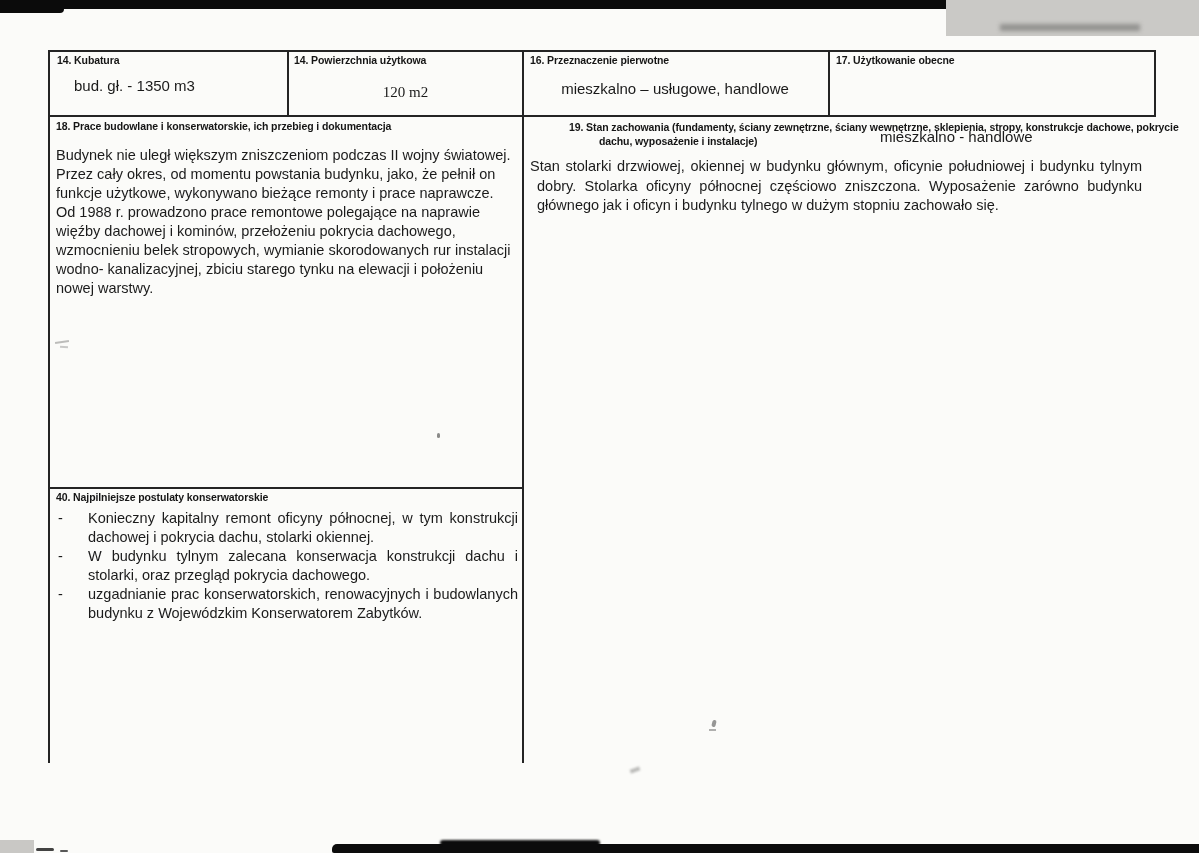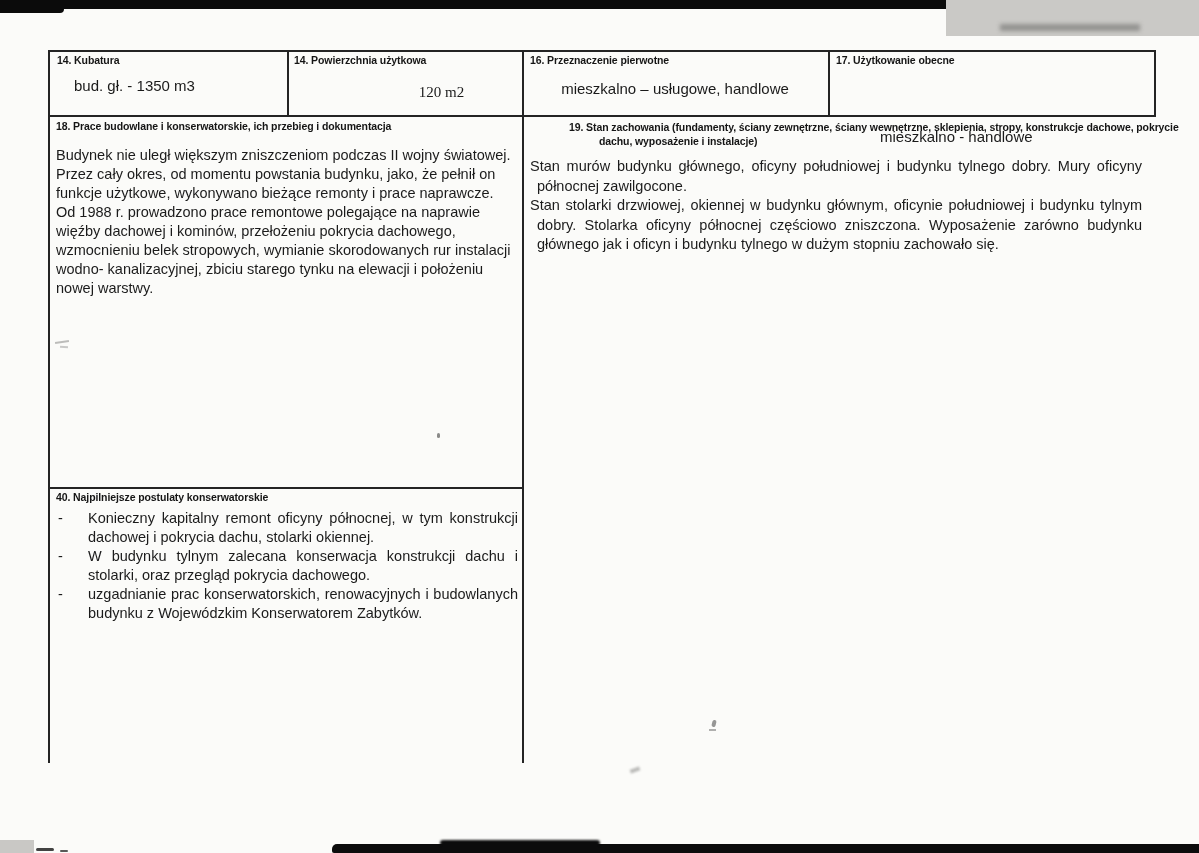--- a/index.html
+++ b/index.html
@@ -11,21 +11,21 @@
     color:#1d1d1d;
   }
   .paper{position:absolute;left:0;top:0;width:1199px;height:853px;background:#fbfbf9;}
   .ln{position:absolute;background:#242424;}
   .hln{height:2px;}
   .vln{width:2px;}
   .cell-label{
     position:absolute;font-weight:bold;font-size:10.5px;letter-spacing:-0.1px;color:#151515;
   }
   .cell-value{position:absolute;font-size:14.5px;color:#1a1a1a;}
-  .serif{font-family:"Liberation Serif",serif;font-size:15px;padding-left:36px;}
+  .serif{font-family:"Liberation Serif",serif;font-size:15px;}
   .body-text{
     position:absolute;font-size:14.5px;line-height:19px;color:#1b1b1b;
   }
   .hang{padding-left:7px;text-indent:-7px;margin:0;}
   .just{text-align:justify;}
   .label-hang{padding-left:30px;text-indent:-30px;}
   .list{position:absolute;font-size:14.5px;line-height:19px;color:#1b1b1b;}
   .list-item{display:flex;align-items:flex-start;}
   .list-marker{width:30px;flex:0 0 30px;}
   .list-text{flex:1;text-align:justify;}
@@ -58,21 +58,20 @@
 <div class="cell-value" style="left:524px;top:80px;width:302px;text-align:center;font-size:15px;">mieszkalno – usługowe, handlowe</div>
 
 <div class="cell-label" style="left:836px;top:54px;">17. Użytkowanie obecne</div>
 <div class="cell-value" style="left:880px;top:80px;font-size:15px;margin-top:48px;">mieszkalno - handlowe</div>
 
 <div class="cell-label" style="left:56px;top:120px;width:460px;">18. Prace budowlane i konserwatorskie, ich przebieg i dokumentacja</div>
 <div class="body-text" style="left:56px;top:146px;width:460px;">Budynek nie uległ większym zniszczeniom podczas II wojny światowej. Przez cały okres, od momentu powstania budynku, jako, że pełnił on funkcje użytkowe, wykonywano bieżące remonty i prace naprawcze. Od 1988 r. prowadzono prace remontowe polegające na naprawie więźby dachowej i kominów, przełożeniu pokrycia dachowego, wzmocnieniu belek stropowych, wymianie skorodowanych rur instalacji wodno- kanalizacyjnej, zbiciu starego tynku na elewacji i położeniu nowej warstwy.</div>
 
 <div class="cell-label label-hang" style="left:530px;top:120px;width:585px;line-height:14px;margin-left:39px;">19. Stan zachowania (fundamenty, ściany zewnętrzne, ściany wewnętrzne, sklepienia, stropy, konstrukcje dachowe, pokrycie dachu, wyposażenie i instalacje)</div>
 <div class="body-text" style="left:530px;top:157px;width:612px;line-height:19.5px;">
-  <p class="hang just">Stan murów budynku głównego, oficyny południowej i budynku tylnego dobry. Mury oficyny północnej zawilgocone.</p>
   <p class="hang just">Stan stolarki drzwiowej, okiennej w budynku głównym, oficynie południowej i budynku tylnym dobry. Stolarka oficyny północnej częściowo zniszczona. Wyposażenie zarówno budynku głównego jak i oficyn i budynku tylnego w dużym stopniu zachowało się.</p>
 </div>
 
 <div class="cell-label" style="left:56px;top:491px;width:460px;">40. Najpilniejsze postulaty konserwatorskie</div>
 <div class="list" style="left:58px;top:509px;width:460px;">
   <div class="list-item">
     <span class="list-marker">-</span>
     <span class="list-text">Konieczny kapitalny remont oficyny północnej, w tym konstrukcji dachowej i pokrycia dachu, stolarki okiennej.</span>
   </div>
   <div class="list-item">

